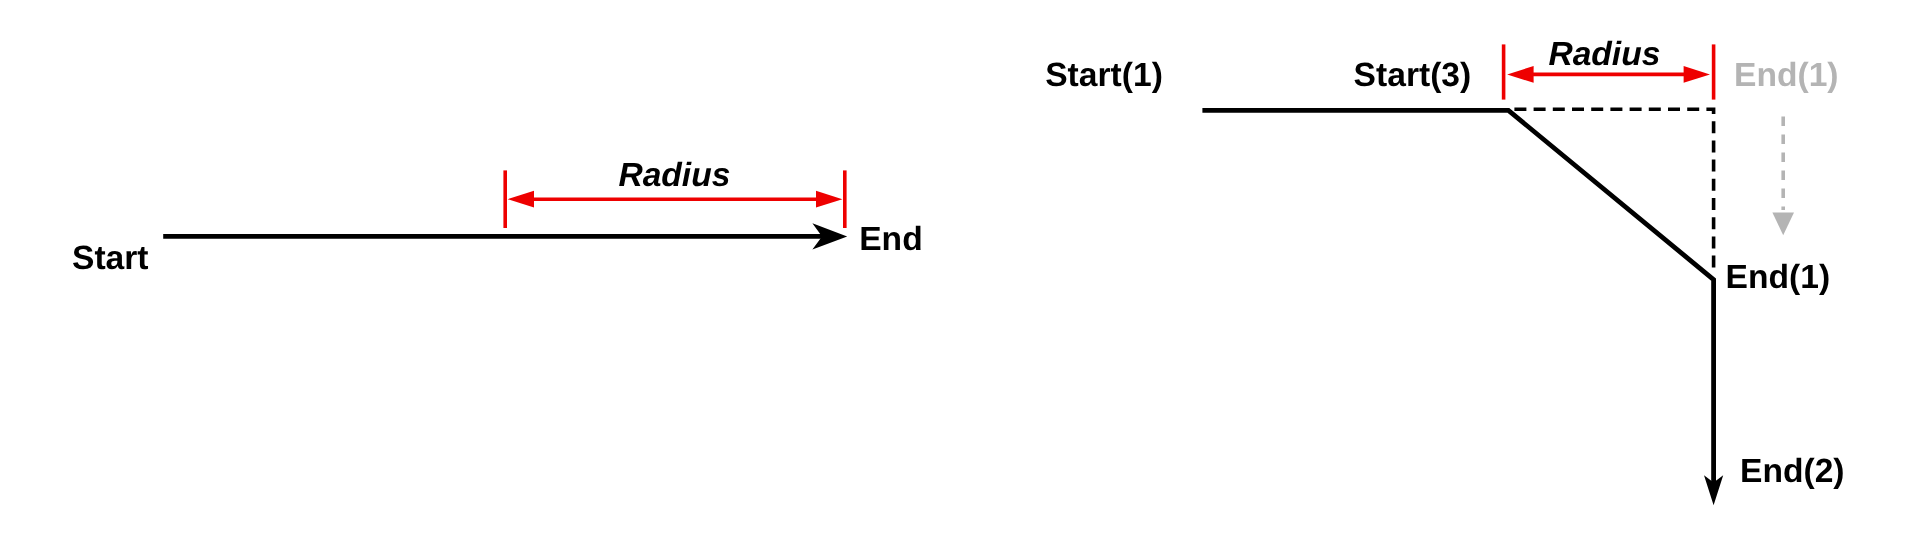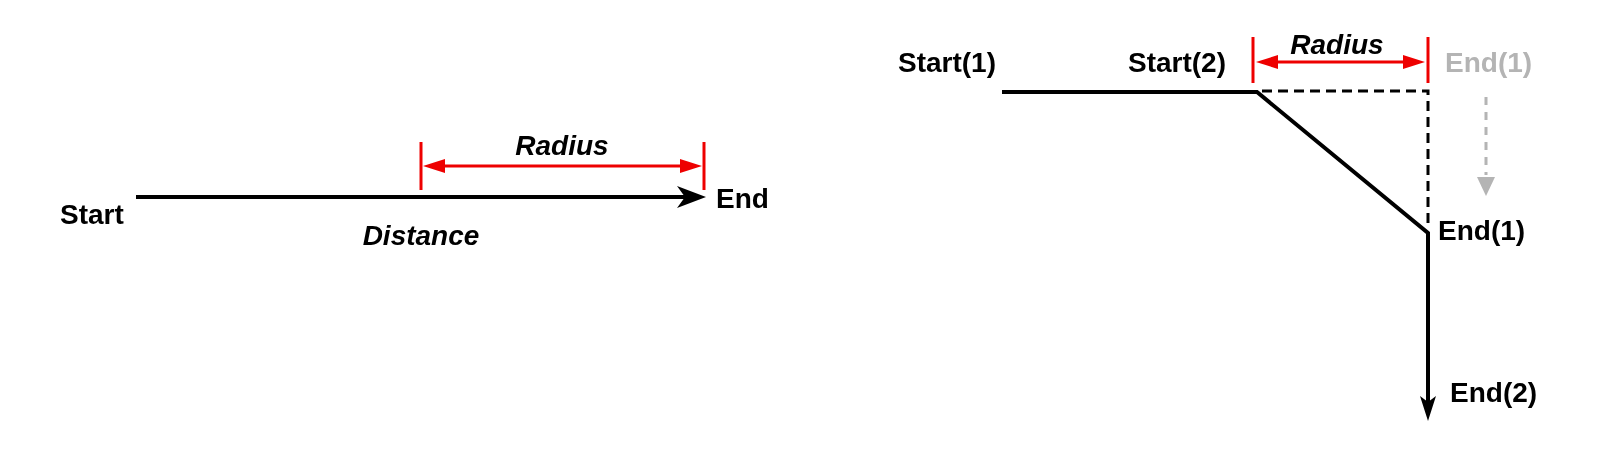--- a/index.html
+++ b/index.html
@@ -84,22 +84,21 @@
       <polygon points="1425,62 1403,55 1403,69" class="red-fill"></polygon>
 
       <line x1="1486" y1="97" x2="1486" y2="175" class="gray-dashed"></line>
       <polygon points="1486,196 1477,177 1495,177" class="gray-fill"></polygon>
     </g>
   </svg>
 
   <div class="label" style="left:60px; top:195px;margin-top:20px;">Start</div>
   <div class="label" style="left:716px; top:199px;">End</div>
   <div class="label centered" style="left:562px; top:146px;">Radius</div>
-  <div class="label centered" style="left:421px; top:236px;">Distance</div>
 
-  <div class="label" style="left:871px; top:63px;margin-left:27px;">Start(1)</div>
-  <div class="label" style="left:1128px; top:63px;">Start(2)</div>
+  <div class="label" style="left:871px; top:63px;">Start(1)</div>
+  <div class="label" style="left:1128px; top:63px;">Start(3)</div>
   <div class="label centered" style="left:1337px; top:45px;">Radius</div>
   <div class="label ghost" style="left:1445px; top:63px;">End(1)</div>
   <div class="label" style="left:1438px; top:231px;">End(1)</div>
   <div class="label" style="left:1450px; top:393px;">End(2)</div>
 
 </div>
 
 </body></html>

